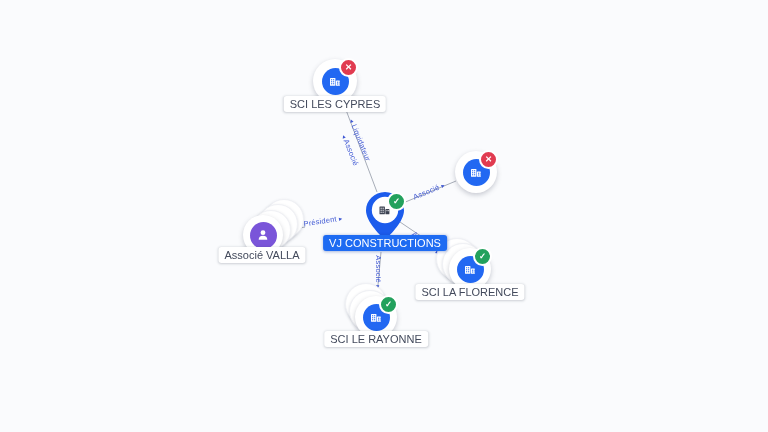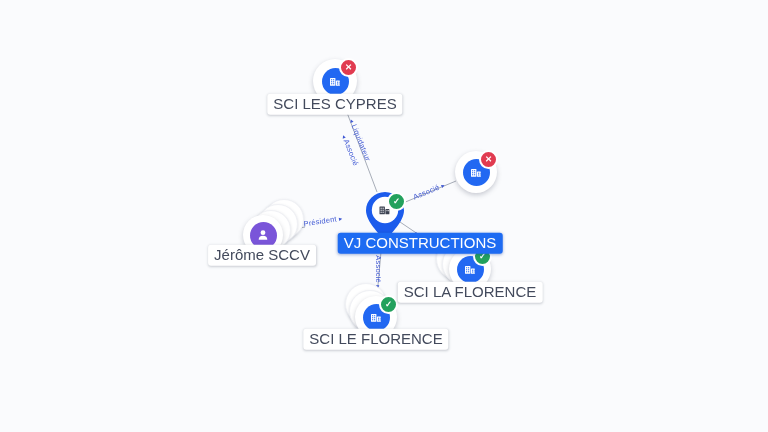--- a/index.html
+++ b/index.html
@@ -35,25 +35,25 @@
   .badge{
     position:absolute;width:15px;height:15px;border-radius:50%;
     border:2px solid #fff;color:#fff;z-index:6;
     display:flex;align-items:center;justify-content:center;
     font-size:8.5px;font-weight:bold;line-height:1;
   }
   .badge.red{background:#e13b50;}
   .badge.green{background:#23a15d;}
   .pill{
     position:absolute;z-index:4;transform:translate(-50%,-50%);
-    background:#fff;color:#434a5c;font-size:15px;line-height:1.1;
+    background:#fff;color:#434a5c;font-size:11px;line-height:1.1;
     padding:2px 6px 2px;border-radius:3px;white-space:nowrap;
     box-shadow:0 1px 2.5px rgba(40,50,70,.22);
   }
-  .pill.primary{background:#1e6bf2;color:#fff;z-index:5;box-shadow:0 1px 3px rgba(20,60,160,.35);margin-left:35px;}
+  .pill.primary{background:#1e6bf2;color:#fff;z-index:5;box-shadow:0 1px 3px rgba(20,60,160,.35);}
   .pin{position:absolute;z-index:4;}
 </style>
 </head>
 <body>
 
 <div class="stage">
 
   <svg class="edges" width="768" height="432">
     <line x1="283" y1="231" x2="305" y2="227"></line>
     <line x1="377" y1="192" x2="343" y2="102"></line>
@@ -181,36 +181,36 @@
             <rect x="9" y="7.7" width="1" height="1"></rect>
               <rect x="10.7" y="7.7" width="1" height="1"></rect>
             <rect x="9" y="9.5" width="1" height="1"></rect>
               <rect x="10.7" y="9.5" width="1" height="1"></rect>
           </g>
         </svg>
       </span>
     </div>
     <span class="badge green" style="right:-1px;top:-1px">✓</span>
   </div>
-  <div class="pill" style="left:376px;top:339px">SCI LE FLORENCE</div>
+  <div class="pill" style="left:376px;top:339px">SCI LE RAYONNE</div>
 
   <div class="node" style="left:243px;top:215px;width:40px;height:40px">
     <span class="ghost" style="left:21px;top:-16px;width:40px;height:40px"></span>
     <span class="ghost" style="left:15px;top:-11px;width:40px;height:40px"></span>
     <span class="ghost" style="left:8px;top:-5px;width:40px;height:40px"></span>
     <div class="disc">
       <span class="chip person">
         <svg width="16" height="16" viewBox="0 0 16 16">
           <circle cx="8" cy="5.7" r="2.4" fill="#fff"></circle>
           <path d="M3.7 12.7a4.3 3.9 0 0 1 8.6 0z" fill="#fff"></path>
         </svg>
       </span>
     </div>
   </div>
-  <div class="pill" style="left:262px;top:255px">Jérôme SCCV</div>
+  <div class="pill" style="left:262px;top:255px">Associé VALLA</div>
 
   <div class="pin" style="left:363px;top:190px;width:44px;height:52px">
     <svg width="44" height="52" viewBox="0 0 44 52">
       <path d="M22 2C11.5 2 3 10.3 3 20.5c0 10.8 13.2 23.4 17.9 28.9a1.4 1.4 0 0 0 2.2 0C27.8 43.9 41 31.3 41 20.5 41 10.3 32.5 2 22 2z" fill="#1c5cec"></path>
       <circle cx="22" cy="20" r="13.2" fill="#fff"></circle>
       <g transform="translate(14.5,12.5)">
         <rect x="2" y="4" width="5.4" height="7.8" rx="0.6" fill="#3d4352"></rect>
         <rect x="7.9" y="6.6" width="4" height="5.2" rx="0.6" fill="#3d4352"></rect>
         <g fill="#fff">
           <rect x="3.1" y="5.2" width="1.1" height="1.1"></rect>

